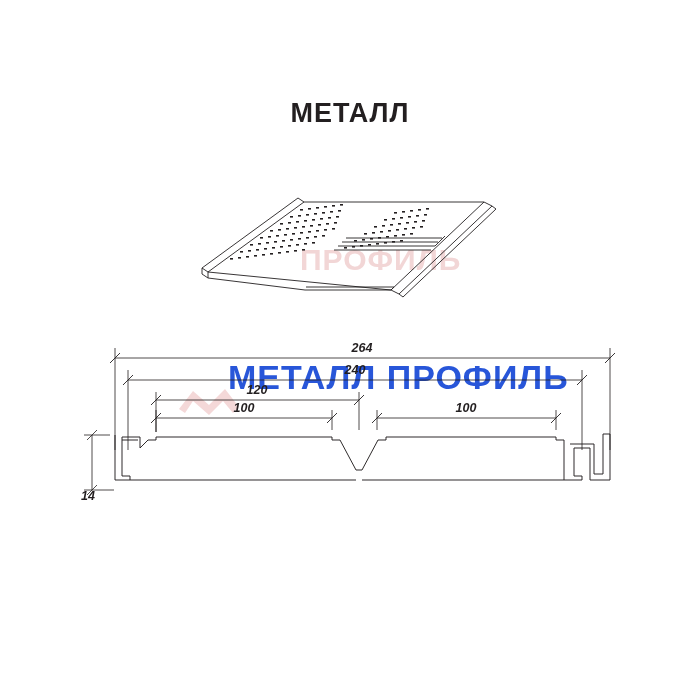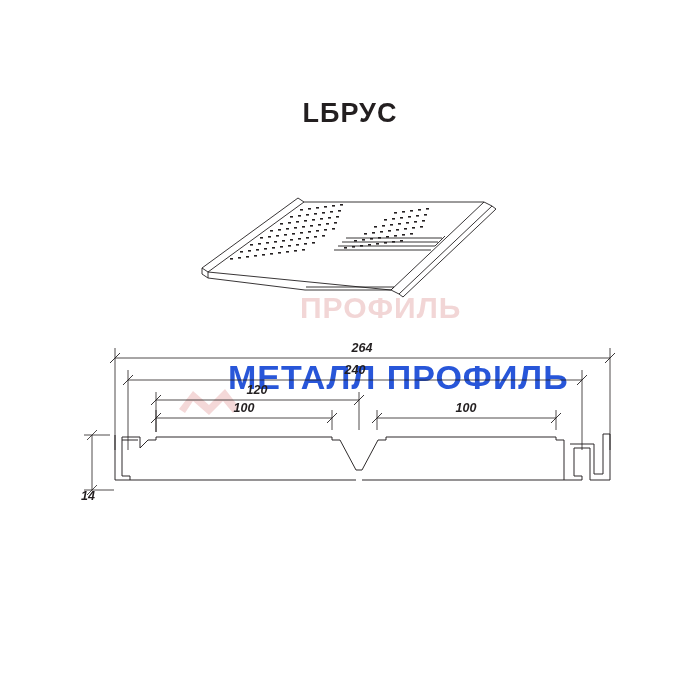--- a/index.html
+++ b/index.html
@@ -85,21 +85,20 @@
   }
   .wm-text2 {
     position: absolute;
     left: 300px;
     top: 243px;
     font-size: 30px;
     font-weight: bold;
     color: #f1d2d2;
     letter-spacing: 1px;
     opacity: 0.9;
-    margin-top: 48px;
   }
   .wm-mark {
     position: absolute;
     left: 175px;
     top: 383px;
   }
   svg { display: block; overflow: visible; }
   text.dim {
     font-family: "Liberation Sans", sans-serif;
     font-size: 12.5px;
@@ -115,21 +114,21 @@
   <div class="watermark">
     <div class="wm-text2">ПРОФИЛЬ</div>
     <div class="wm-text">МЕТАЛЛ ПРОФИЛЬ</div>
     <div class="wm-mark">
       <svg width="70" height="40" viewBox="0 0 70 40">
         <path d="M4 26 L18 8 L34 22 L50 6 L64 24 L58 30 L48 18 L34 32 L18 18 L10 30 Z" fill="#f3d6d6" opacity="0.95"></path>
       </svg>
     </div>
   </div>
 
-  <div class="title">LБРУС</div>
+  <div class="title">МЕТАЛЛ</div>
 
   <div class="iso-wrap">
     <svg width="330" height="125" viewBox="0 0 330 125">
       <g fill="none" stroke="#231f20" stroke-width="0.9" stroke-linejoin="round">
 
         <path d="M22 86 L118 16 L298 16 L205 104 Z"></path>
 
         <path d="M22 86 L16 82 L112 12 L118 16"></path>
         <path d="M16 82 L16 88 L22 92 L22 86"></path>
 

